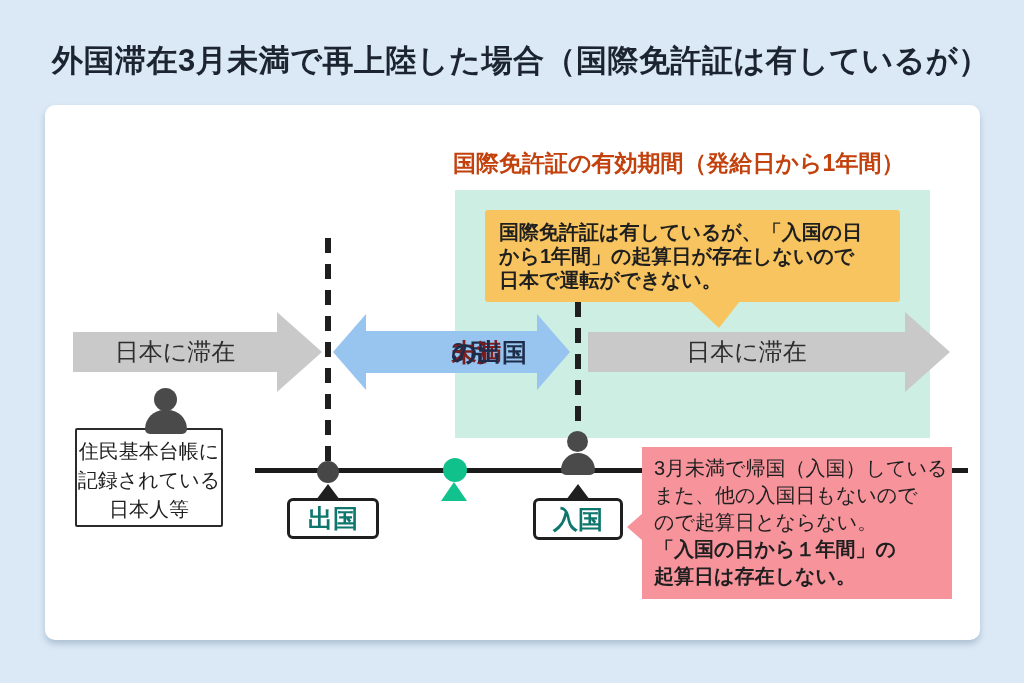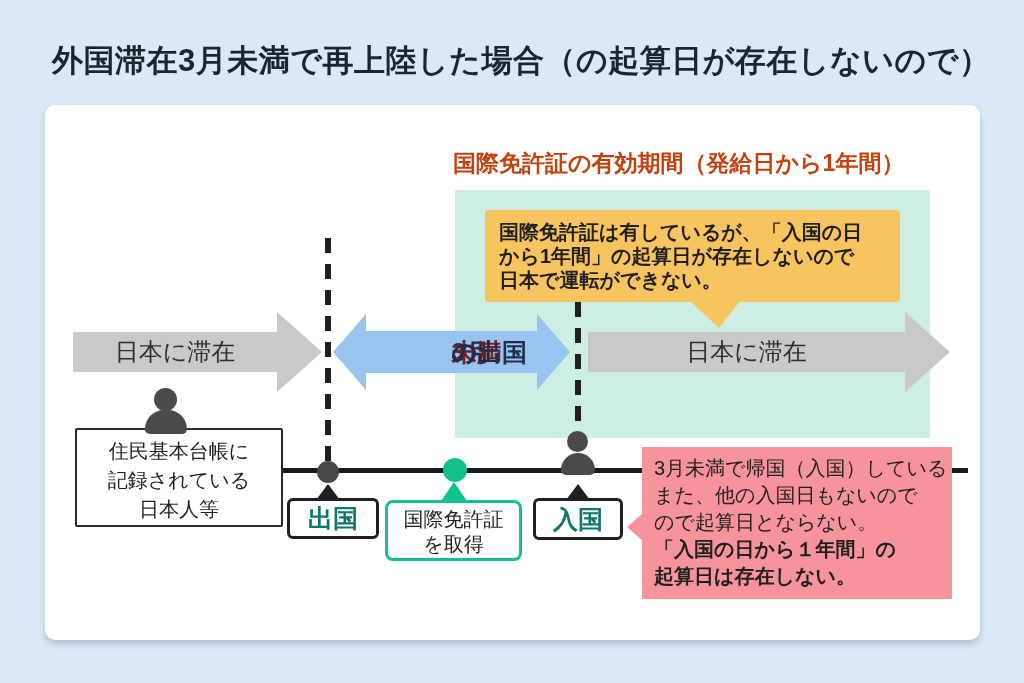--- a/index.html
+++ b/index.html
@@ -49,21 +49,21 @@
   .departure-span .b-head-left { left:0; top:0; width:0; height:0; border-top:38px solid transparent;
       border-bottom:38px solid transparent; border-right:33px solid #97c5ef; }
   .departure-span .b-head-right { right:0; top:0; width:0; height:0; border-top:38px solid transparent;
       border-bottom:38px solid transparent; border-left:33px solid #97c5ef; }
   .departure-span .label { left:0; width:237px; top:22px; text-align:center; font-size:25px;
       font-weight:700; color:#1d2c49; white-space:nowrap; }
   .departure-span .label .hl { color:#7f1d1d;font-family:Liberation Mono, monospace; }
 
   .timeline { left:210px; top:363px; width:713px; height:5px; background:#1b1b1b; z-index:1; }
 
-  .resident-box { left:30px; top:323px; width:208px; height:99px; background:#ffffff;
+  .resident-box { left:30px; top:323px; width:148px; height:99px; background:#ffffff;
                   border:2px solid #2b2b2b; border-radius:2px; padding-top:7px; text-align:center; z-index:2; }
   .resident-box .line { position:static; display:block; font-size:20px; line-height:29px; color:#1f1f1f; white-space:nowrap; }
 
   .person .head { background:#4a4a4a; border-radius:50%; }
   .person .shoulders { background:#4a4a4a; border-radius:20px 20px 5px 5px; }
   .person-left .head { left:109px; top:283px; width:23px; height:23px; }
   .person-left .shoulders { left:100px; top:305px; width:42px; height:24px; z-index:3; }
   .person-entry .head { left:522px; top:326px; width:21px; height:21px; z-index:3; }
   .person-entry .shoulders { left:516px; top:348px; width:34px; height:22px; z-index:3; border-radius:17px 17px 5px 5px; }
 
@@ -90,21 +90,21 @@
   .pink-note .line { position:static; display:block; font-size:20px; line-height:27px; color:#1f1f1f; white-space:nowrap; }
   .pink-note .line.bold { font-weight:700; }
   .pink-tail { left:582px; top:408px; width:0; height:0; border-top:14px solid transparent;
                border-bottom:14px solid transparent; border-right:16px solid #f6939b; z-index:2; }
 </style>
 </head>
 <body>
 
 <div class="page">
 
-  <div class="page-title">外国滞在3月未満で再上陸した場合（の起算日が存在しないので）</div>
+  <div class="page-title">外国滞在3月未満で再上陸した場合（国際免許証は有しているが）</div>
 
   <div class="card">
 
     <div class="validity-panel"></div>
     <div class="validity-heading">国際免許証の有効期間（発給日から1年間）</div>
 
     <div class="dashed-line dash-departure"></div>
     <div class="dashed-line dash-entry"></div>
 
     <div class="arrow stay-left">
@@ -155,24 +155,20 @@
 
     <div class="person person-entry">
       <div class="head"></div>
       <div class="shoulders"></div>
     </div>
 
     <div class="pointer-up departure-pointer"></div>
     <div class="tag-box departure-tag">出国</div>
 
     <div class="license-pointer"></div>
-    <div class="license-box">
-      <span class="line">国際免許証</span>
-      <span class="line">を取得</span>
-    </div>
 
     <div class="pointer-up entry-pointer"></div>
     <div class="tag-box entry-tag">入国</div>
 
     <div class="pink-tail"></div>
     <div class="pink-note">
       <span class="line">3月未満で帰国（入国）している</span>
       <span class="line">また、他の入国日もないので</span>
       <span class="line">ので起算日とならない。</span>
       <span class="line bold">「入国の日から１年間」の</span>

